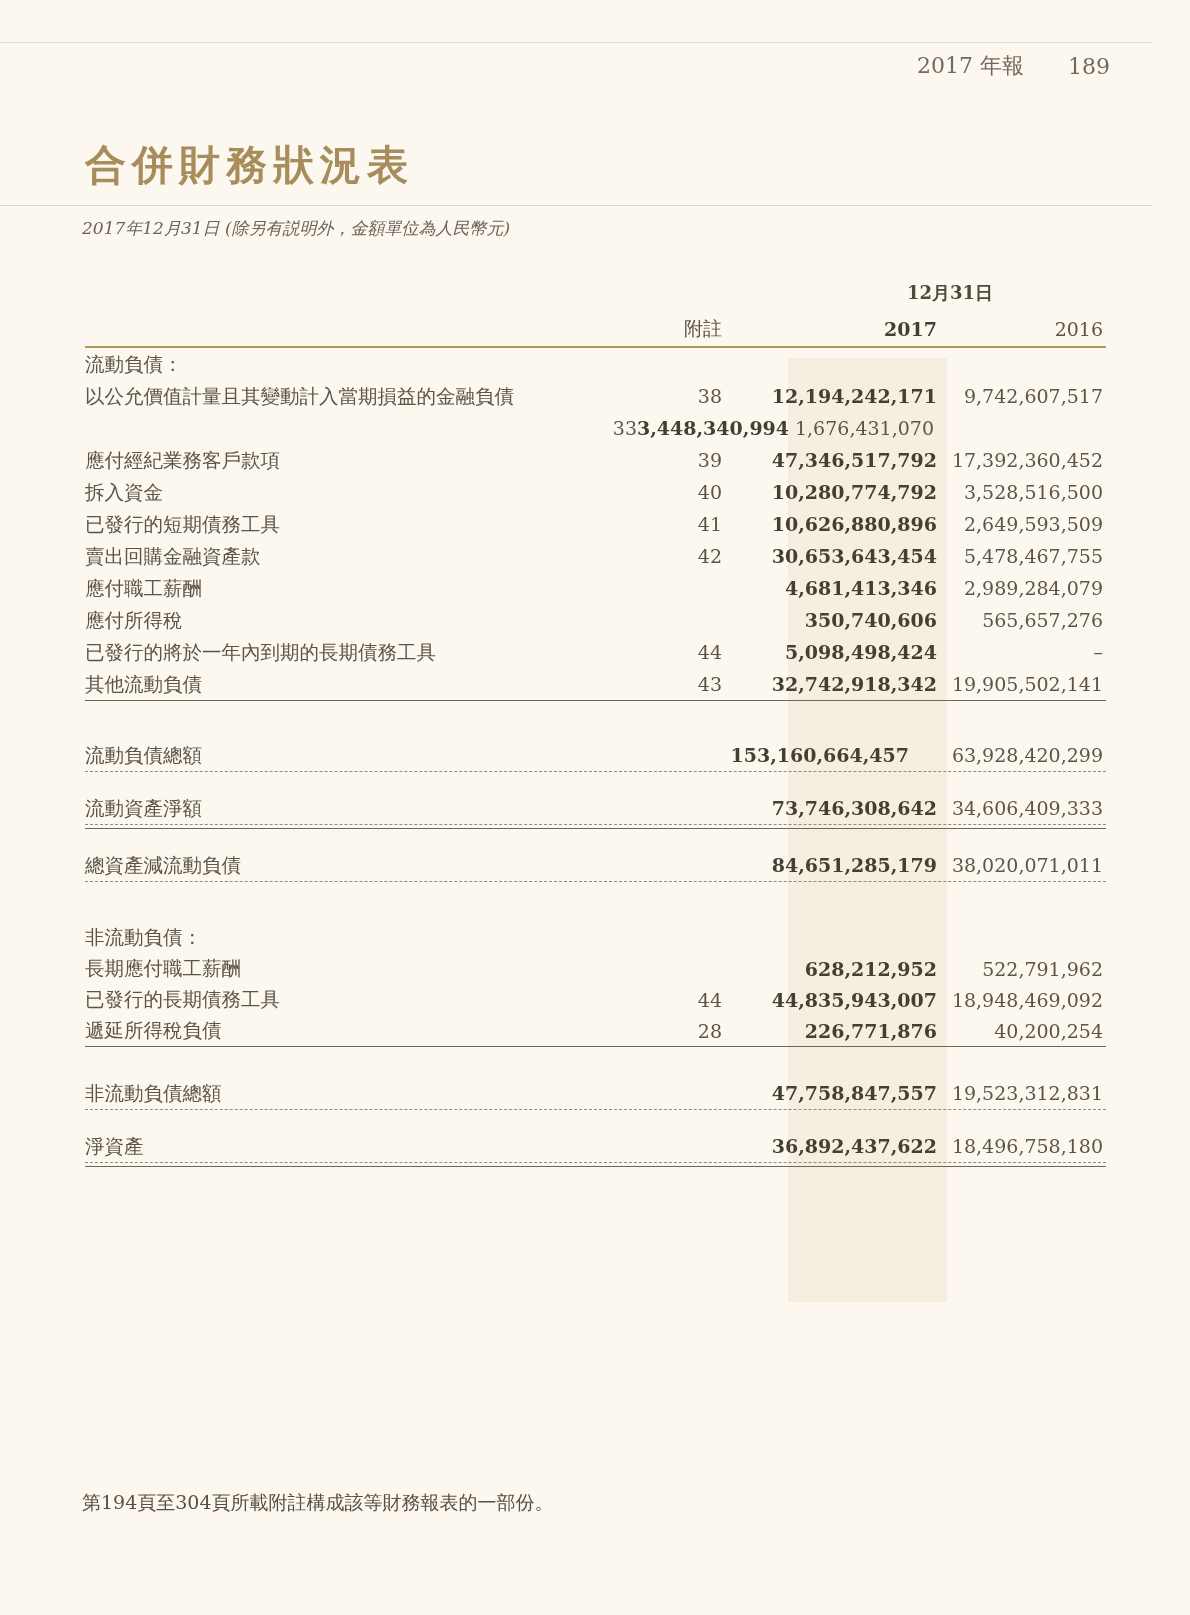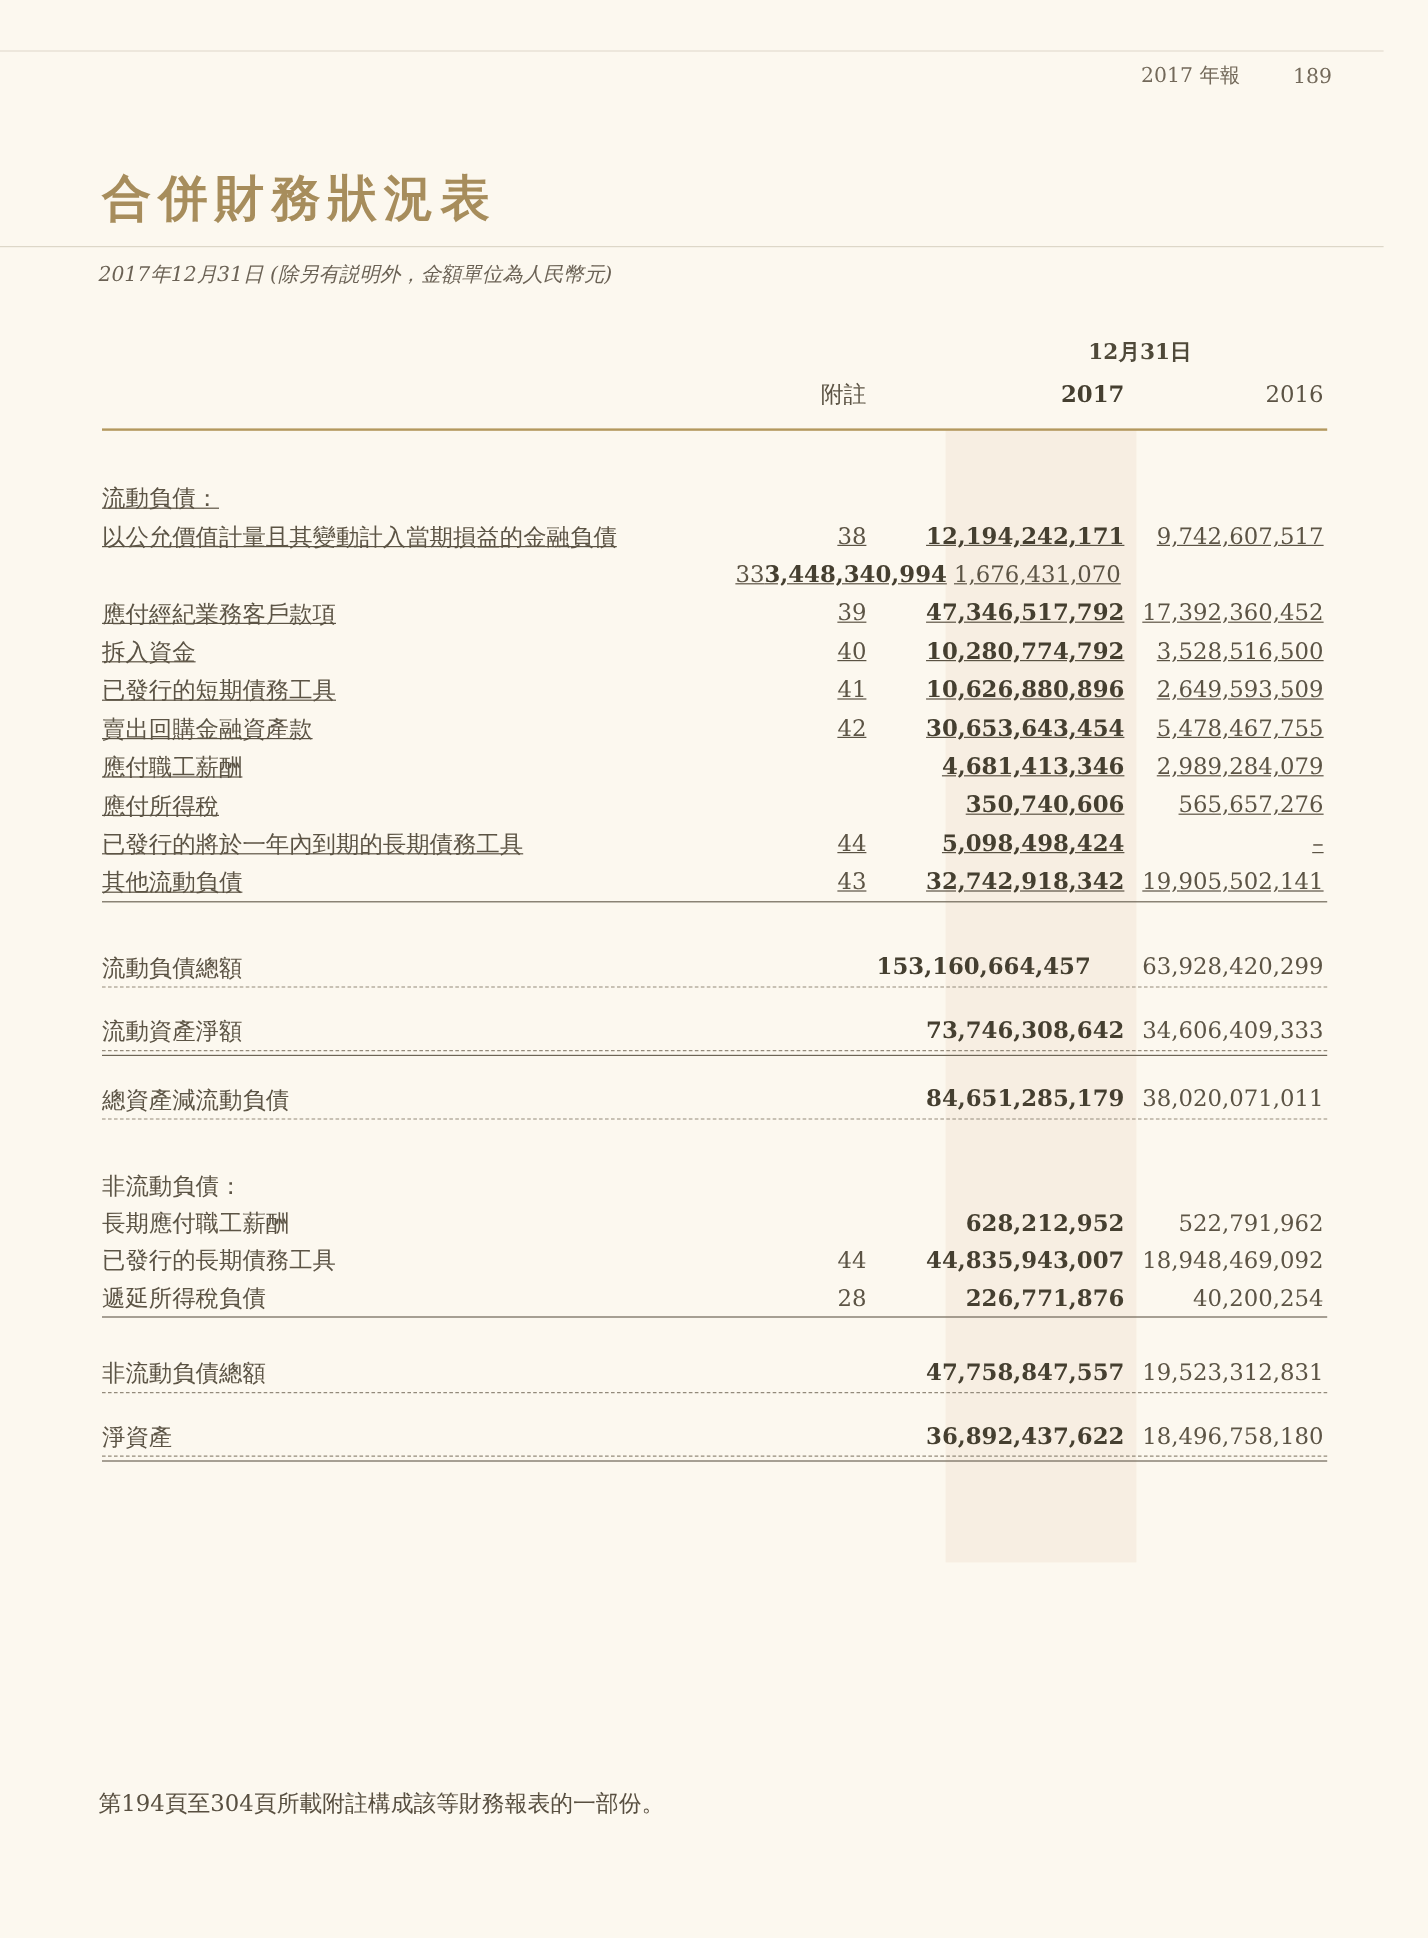--- a/index.html
+++ b/index.html
@@ -1,40 +1,40 @@
 <!DOCTYPE html>
 <html><head>
 <meta charset="utf-8">
 <style>
   html,body{margin:0;padding:0;background:#fcf8ef;}
   .page{
     position:relative;width:1190px;height:1615px;background:#fcf8ef;overflow:hidden;
     font-family:"DejaVu Serif","Liberation Serif",serif;color:#5c5445;
   }
   .top-rule{position:absolute;top:42px;left:0;width:1153px;height:1px;background:#e3ddd0;}
-  .page-meta{position:absolute;top:51px;right:80px;font-size:17px;color:#73695a;display:flex;align-items:flex-end;}
+  .page-meta{position:absolute;top:51px;right:80px;font-size:22px;color:#73695a;display:flex;align-items:center;}
   .page-meta .pageno{margin-left:44px;}
   .doc-title{position:absolute;left:85px;top:138px;font-size:41px;font-weight:600;color:#a78d5c;letter-spacing:6px;}
   .title-rule{position:absolute;top:205px;left:0;width:1153px;height:1px;background:#ddd7c8;}
   .subtitle{position:absolute;left:82px;top:217px;font-style:italic;font-size:17px;color:#6b6255;}
   .band{position:absolute;left:788px;top:358px;width:159px;height:944px;background:#f7eee2;}
   .table{position:absolute;left:85px;top:278px;width:1021px;}
   .h-date{position:relative;height:34px;}
   .h-date span{position:absolute;left:795px;top:3px;width:140px;text-align:center;font-size:18px;font-weight:700;color:#4f4939;}
   .grid{display:grid;grid-template-columns:1fr 85px 215px 169px;align-items:center;}
-  .h-cols{height:34px;padding-bottom:11px;font-size:19px;}
+  .h-cols{height:34px;font-size:19px;}
   .gold-rule{height:0;border-top:2px solid #b3985e;}
   .c{white-space:nowrap;}
   .label{text-align:left;font-size:19.5px;}
   .note{text-align:right;font-size:19px;}
   .v17{text-align:right;font-size:19px;font-weight:700;color:#453f30;}
   .v16{text-align:right;font-size:19px;padding-right:3px;}
   .h-cols .note{font-weight:400;}
   .h-cols .v17{font-weight:700;}
-  .rows-a{padding-top:40px;text-decoration:underline;}
+  .rows-a{}
   .h32{height:32px;}
   .h31{height:31px;}
   .rule-solid{height:0;border-top:1px solid #6e6657;}
   .dashed{border-bottom:1px dashed #938a7b;}
   .mt38{margin-top:38px;gap:28px;}
   .mt36{margin-top:20px;}
   .mt39{margin-top:39px;}
   .mt42{margin-top:30px;}
   .solid-after{height:0;border-top:1px solid #6e6657;margin-top:3px;}
   .section .label{font-size:19.5px;}

